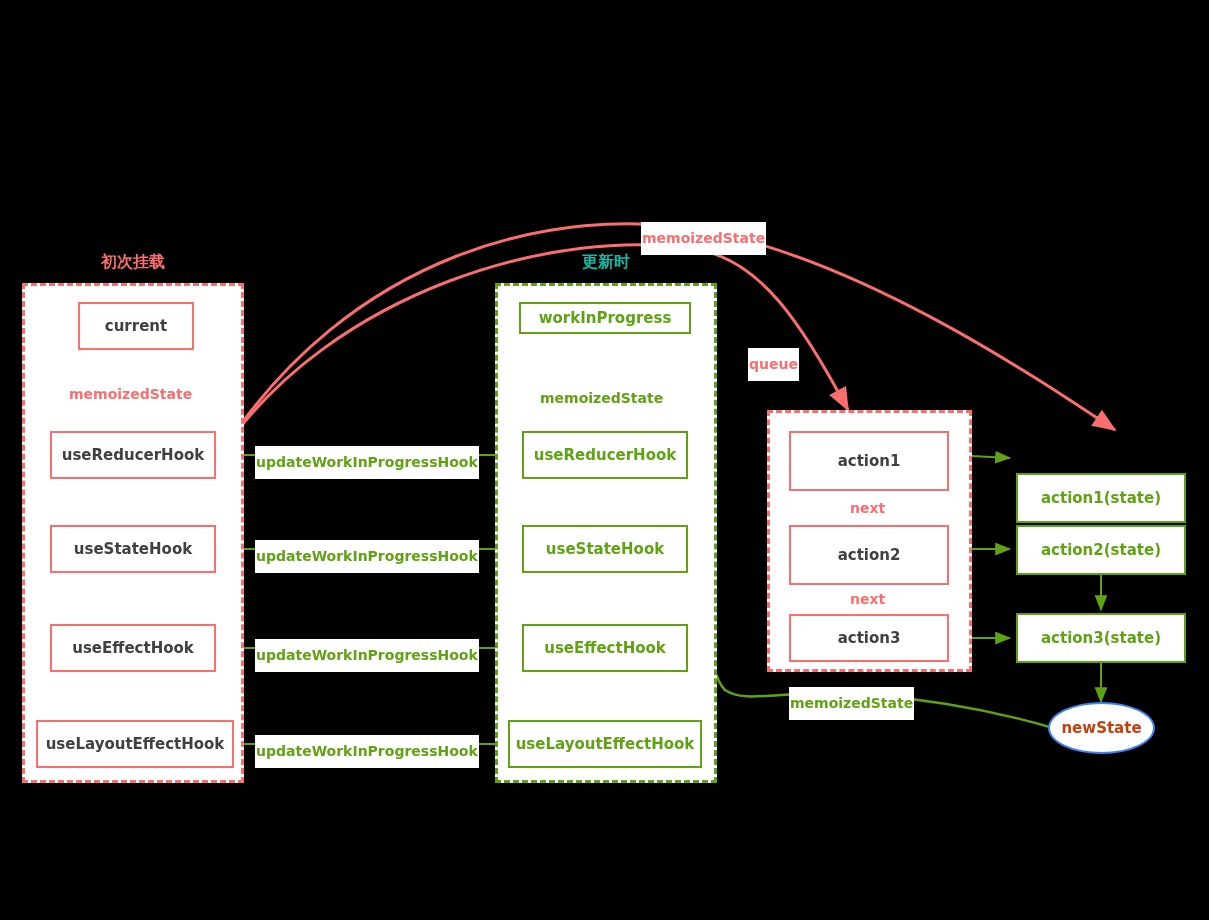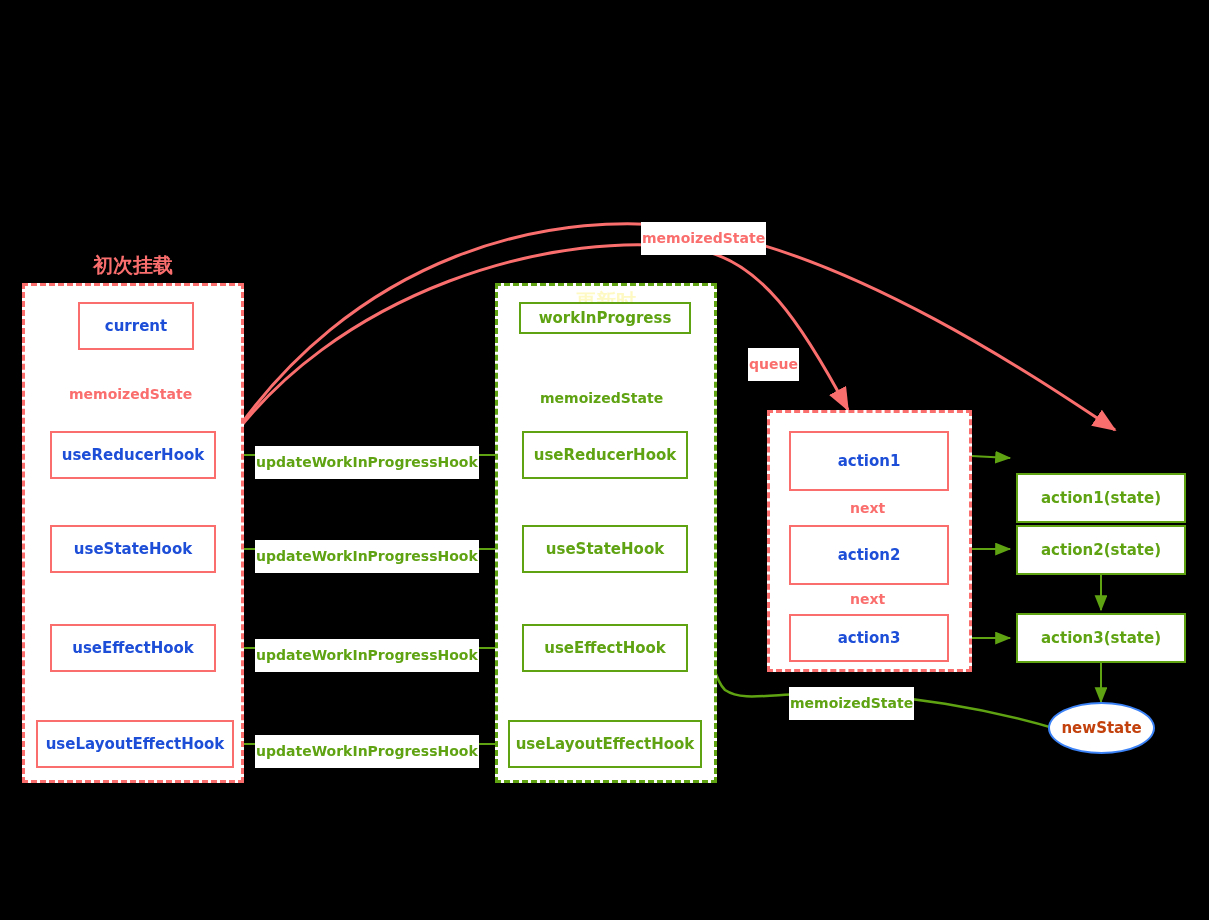--- a/index.html
+++ b/index.html
@@ -30,43 +30,43 @@
   .group {
     position: absolute;
     background: #ffffff;
     box-sizing: border-box;
   }
   .group.red   { border: 3px dashed #fa6e6e; }
   .group.green { border: 3px dashed #5fa313; }
 
   .group-title {
     position: absolute;
-    font-size: 20px;
+    font-size: 16px;
     font-weight: bold;
     text-align: center;
     white-space: nowrap;
   }
   .group-title.red   { color: #fa6e6e; }
-  .group-title.green { color: #fef9c3; margin-top: 36px; }
+  .group-title.green { color: #14b8a6; }
 
   
   .node {
     position: absolute;
     box-sizing: border-box;
     background: #ffffff;
     display: flex;
     align-items: center;
     justify-content: center;
     font-size: 15px;
     font-weight: bold;
     white-space: nowrap;
   }
   .node.red {
     border: 2px solid #fa6e6e;
-    color: #1d4ed8;
+    color: #404040;
   }
   .node.green {
     border: 2px solid #5fa313;
     color: #5fa313;
   }
   .node.ellipse {
     border-radius: 50%;
     border: 2px solid #3b82f6;
     color: #c2410c;
     text-align: center;

